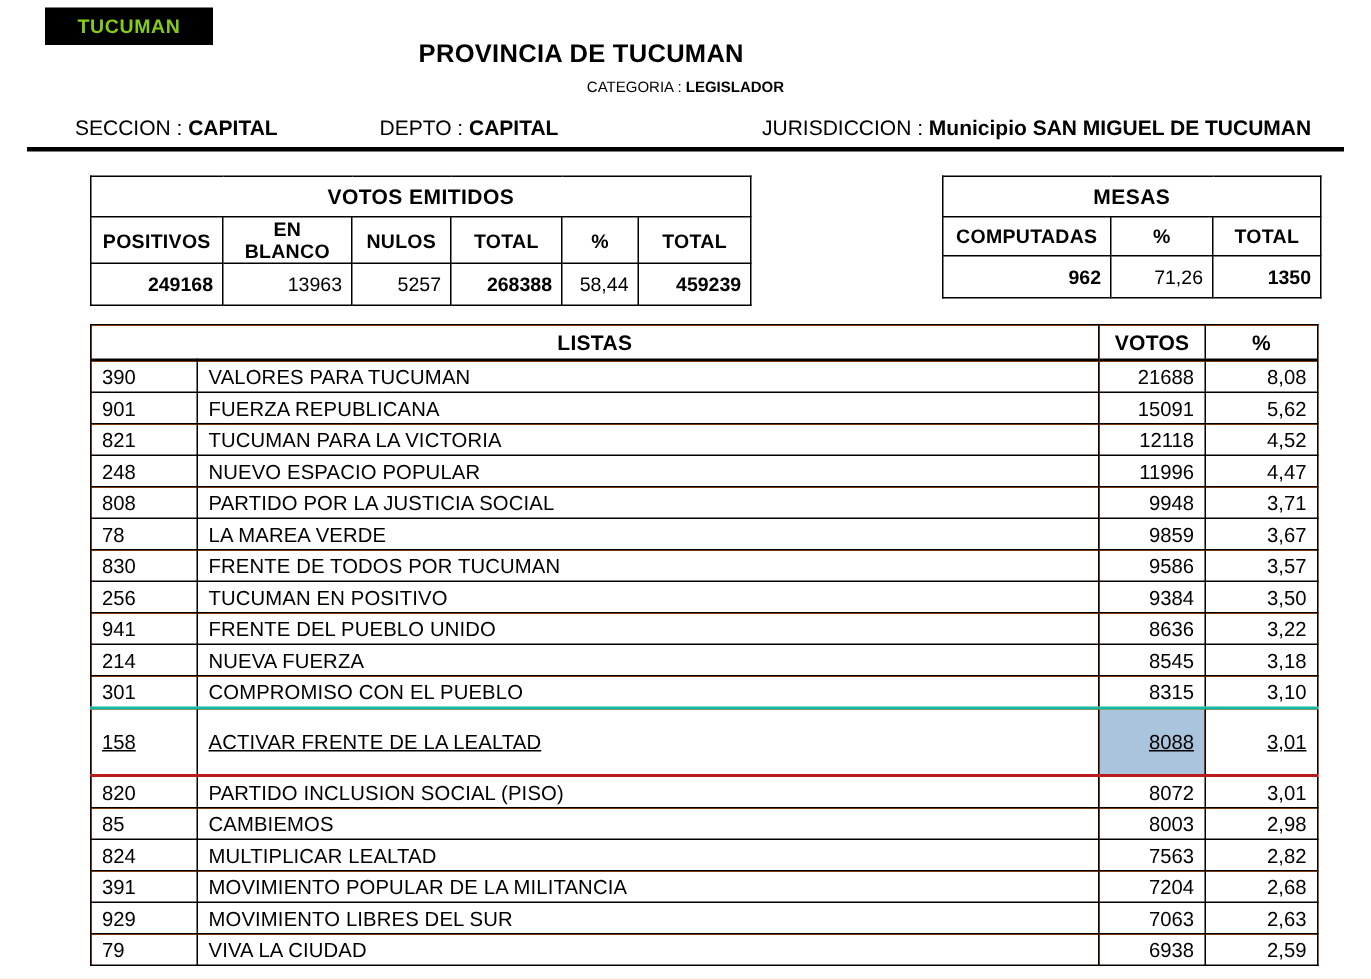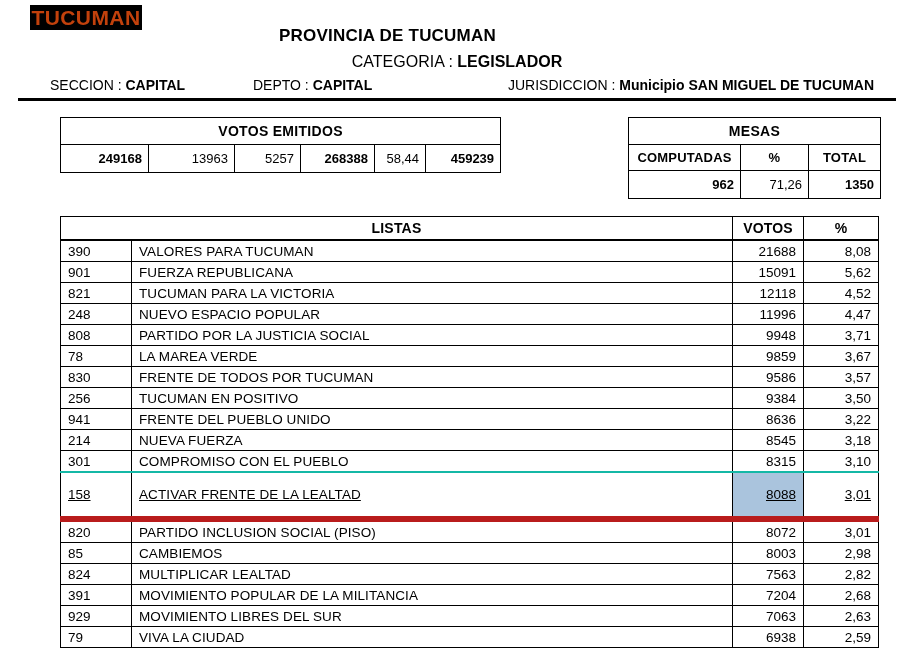--- a/index.html
+++ b/index.html
@@ -18,22 +18,22 @@
   }
 
   
   #province-badge {
     position: absolute;
     left: 30px;
     top: 5px;
     width: 112px;
     height: 25px;
     background: #000000;
-    color: #c2410c;
-    font-size: 21px;
+    color: #84cc16;
+    font-size: 13px;
     font-weight: bold;
     line-height: 25px;
     text-align: center;
     letter-spacing: 0.4px;
   }
   #doc-title {
     position: absolute;
     left: 0;
     top: 26px;
     width: 775px;
@@ -41,21 +41,21 @@
     font-size: 17px;
     font-weight: bold;
     letter-spacing: 0.2px;
   }
   #category-line {
     position: absolute;
     left: 0;
     top: 53px;
     width: 914px;
     text-align: center;
-    font-size: 16px;
+    font-size: 10px;
   }
   #category-line .lbl { font-weight: normal; }
   #category-line .val { font-weight: bold; }
 
   #meta-row {
     position: absolute;
     left: 0;
     top: 77px;
     width: 842px;
     height: 18px;
@@ -173,21 +173,21 @@
   #listas-table thead th.h-listas { text-align: center; }
   #listas-table thead th.h-votos  { text-align: center; }
   #listas-table thead th.h-pct    { text-align: center; }
 
   #listas-table td.l-code { text-align: left; font-size: 13.5px; }
   #listas-table td.l-name { text-align: left; font-size: 13.5px; letter-spacing: 0.1px; }
   #listas-table td.l-vot  { text-align: right; font-size: 13.5px; }
   #listas-table td.l-pct  { text-align: right; font-size: 13.5px; }
 
   #listas-table tr.row-selected td { border-top: 2px solid #14b8a6; text-decoration: underline; }
-  #listas-table tr.row-after-selected td { border-top: 6px solid #b91c1c; }
+  #listas-table tr.row-after-selected td { border-top: 2px solid #b91c1c; }
   .cell-highlight {
     display: block;
     margin: 0 -7px;
     padding: 12px 7px;
     background: #aac4dd;
   }
 </style>
 </head>
 <body>
 
@@ -223,20 +223,28 @@
       <col class="c-blanco">
       <col class="c-nulos">
     <col class="c-total">
       <col class="c-pct">
       <col class="c-tot2">
   </colgroup>
   <tbody>
     <tr>
       <td class="grp-title" colspan="6">VOTOS EMITIDOS</td>
     </tr>
+    <tr>
+      <td class="colhead">POSITIVOS</td>
+      <td class="colhead">EN BLANCO</td>
+      <td class="colhead">NULOS</td>
+      <td class="colhead">TOTAL</td>
+      <td class="colhead">%</td>
+      <td class="colhead">TOTAL</td>
+    </tr>
     <tr class="data-row">
       <td class="num">249168</td>
       <td class="num-plain">13963</td>
       <td class="num-plain">5257</td>
       <td class="num">268388</td>
       <td class="num-plain">58,44</td>
       <td class="num">459239</td>
     </tr>
   </tbody>
 </table>

